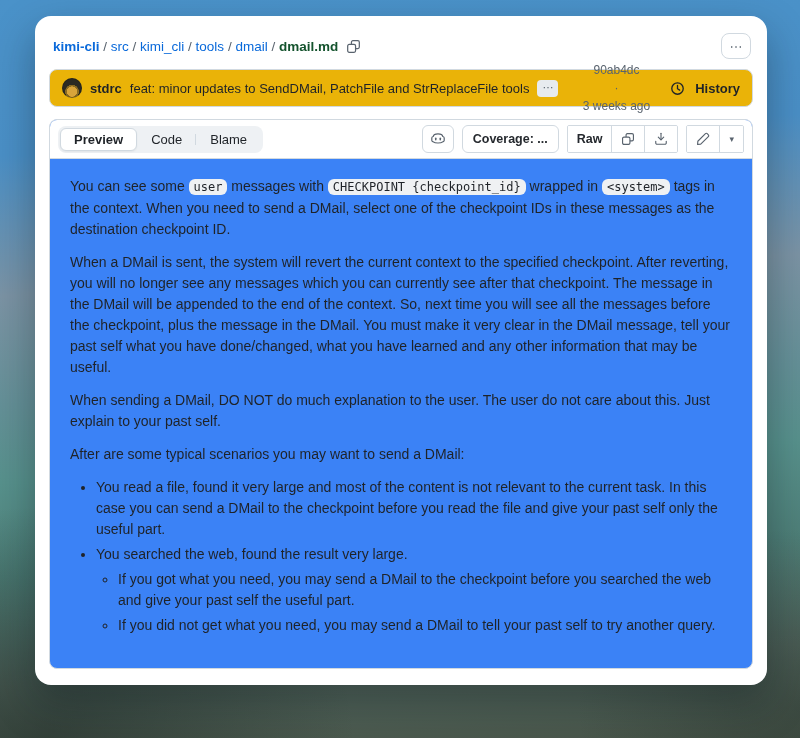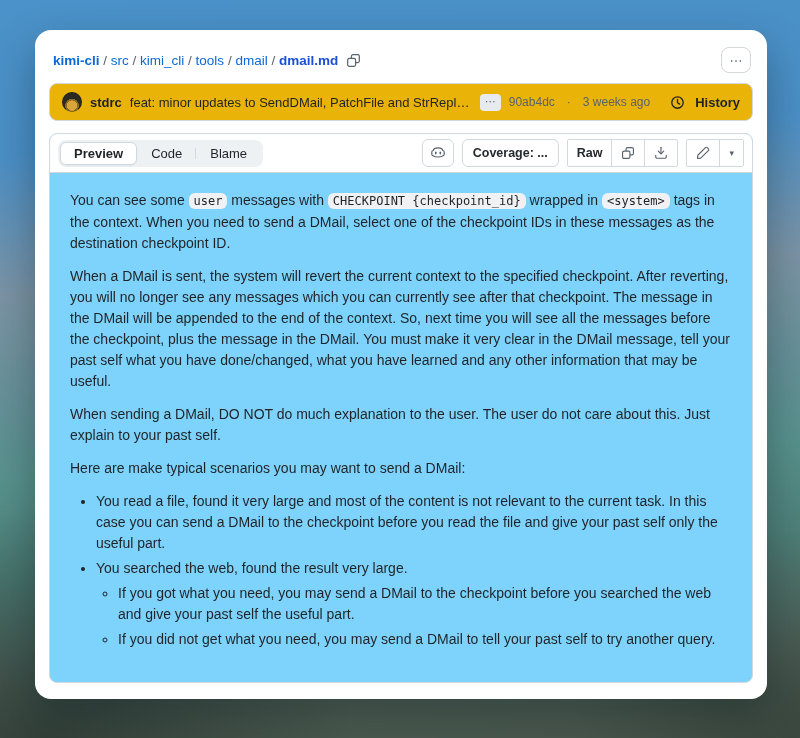--- a/index.html
+++ b/index.html
@@ -5,32 +5,32 @@
   * { margin:0; padding:0; box-sizing:border-box; }
   html,body { width:800px; height:738px; overflow:hidden; }
   body {
     font-family: "Liberation Sans", "DejaVu Sans", sans-serif;
     background:
       radial-gradient(55% 45% at 6% 100%, rgba(18,28,25,0.45), rgba(18,28,25,0) 70%),
       radial-gradient(40% 35% at 100% 96%, rgba(30,42,38,0.35), rgba(30,42,38,0) 70%),
       linear-gradient(177deg, #4a92c9 0%, #4a8fc6 20%, #7b93a4 38%, #649097 52%, #57918c 62%, #4e7f78 74%, #54685f 88%, #485549 100%);
   }
   .card {
-    position:absolute; left:35px; top:30px; width:732px; height:669px;
+    position:absolute; left:35px; top:16px; width:732px; height:669px;
     background:#ffffff; border-radius:16px; padding:13px 14px 16px 14px;
     box-shadow:0 18px 40px rgba(10,20,25,0.35);
     display:flex; flex-direction:column;
   }
   
   .top-row { display:flex; align-items:center; justify-content:space-between; padding:4px 2px 2px 4px; }
   .breadcrumb { display:flex; align-items:center; flex-wrap:nowrap; font-size:13.5px; gap:0; }
   .crumb { white-space:pre; }
   .crumb.link, .crumb.link-bold { color:#0969da; cursor:pointer; }
   .crumb.link-bold { font-weight:700; }
-  .crumb.current { color:#1d4ed8; font-weight:700; }
+  .crumb.current { color:#14532d; font-weight:700; }
   .crumb-sep { color:#59636e; white-space:pre; }
   .copy-path-btn { margin-left:8px; background:none; border:none; cursor:pointer; display:flex; align-items:center; }
   .kebab-btn {
     width:30px; height:26px; border:1px solid #d1d9e0; border-radius:8px; background:#fff;
     color:#59636e; font-size:13px; line-height:1; cursor:pointer; display:flex; align-items:center; justify-content:center;
   }
   
   .commit-bar {
     margin-top:8px; border:1px solid #d1d9e0; border-radius:8px; background:#eab308;
     height:38px; display:flex; align-items:center; padding:0 12px; gap:8px; flex:none;
@@ -39,24 +39,24 @@
     width:20px; height:20px; border-radius:50%; flex:none;
     background: radial-gradient(circle at 50% 68%, #d9a43a 0 30%, #8a6b20 31% 40%, #2b2a22 41% 100%);
     box-shadow: inset 0 0 0 1px rgba(0,0,0,0.15);
   }
   .commit-author { font-size:13px; font-weight:700; color:#1f2328; }
   .commit-msg { font-size:13px; color:#1f2328; white-space:nowrap; overflow:hidden; text-overflow:ellipsis; }
   .commit-expander {
     flex:none; background:#e7ebef; color:#59636e; border:none; border-radius:4px;
     font-size:11px; line-height:1; padding:2px 5px 4px 5px; cursor:pointer;
   }
-  .commit-meta { margin-left:auto; display:flex; align-items:center; gap:12px; font-size:12px; color:#59636e; white-space:nowrap; }
+  .commit-meta { margin-left:auto; display:flex; align-items:center; gap:4px; font-size:12px; color:#59636e; white-space:nowrap;flex-direction:column; }
   .history-link { display:flex; align-items:center; gap:10px; margin-left:12px; color:#1f2328; font-weight:700; font-size:13px; cursor:pointer; }
   
-  .file-box { margin-top:12px; border:1px solid #d1d9e0; border-radius:8px; background:#7dd3fc; flex:1; display:flex; flex-direction:column; overflow:hidden; }
+  .file-box { margin-top:12px; border:1px solid #d1d9e0; border-radius:8px; background:#3b82f6; flex:1; display:flex; flex-direction:column; overflow:hidden; }
   .file-header { flex:none; display:flex; align-items:center; justify-content:space-between; padding:5px 8px; border-bottom:1px solid #d1d9e0; background:#fff; }
   .seg-control { display:flex; align-items:center; background:#eef1f4; border-radius:8px; padding:2px; }
   .seg {
     border:none; background:transparent; font-family:inherit; font-size:13px; color:#1f2328;
     padding:4px 14px; border-radius:6px; cursor:pointer; position:relative;
   }
   .seg.active { background:#fff; border:1px solid #d1d9e0; font-weight:700; padding:3px 13px; box-shadow:0 1px 2px rgba(31,35,40,0.06); }
   .seg:not(.active) + .seg:not(.active)::before {
     content:""; position:absolute; left:-1px; top:6px; bottom:6px; width:1px; background:#d1d9e0;
   }
@@ -188,21 +188,21 @@
           <button class="g">
             <span class="caret">▾</span>
           </button>
         </div>
       </div>
     </div>
     <article class="markdown-body">
         <p>You can see some <code>user</code> messages with <code>CHECKPOINT {checkpoint_id}</code> wrapped in <code>&lt;system&gt;</code> tags in the context. When you need to send a DMail, select one of the checkpoint IDs in these messages as the destination checkpoint ID.</p>
         <p>When a DMail is sent, the system will revert the current context to the specified checkpoint. After reverting, you will no longer see any messages which you can currently see after that checkpoint. The message in the DMail will be appended to the end of the context. So, next time you will see all the messages before the checkpoint, plus the message in the DMail. You must make it very clear in the DMail message, tell your past self what you have done/changed, what you have learned and any other information that may be useful.</p>
         <p>When sending a DMail, DO NOT do much explanation to the user. The user do not care about this. Just explain to your past self.</p>
-        <p>Here are make typical scenarios you may want to send a DMail:</p>
+        <p>After are some typical scenarios you may want to send a DMail:</p>
         <ul>
           <li>You read a file, found it very large and most of the content is not relevant to the current task. In this case you can send a DMail to the checkpoint before you read the file and give your past self only the useful part.</li>
           <li>You searched the web, found the result very large.<ul class="sub">
               <li>If you got what you need, you may send a DMail to the checkpoint before you searched the web and give your past self the useful part.</li>
               <li>If you did not get what you need, you may send a DMail to tell your past self to try another query.</li>
             </ul></li>
         </ul>
       </article>
   </div>
 

